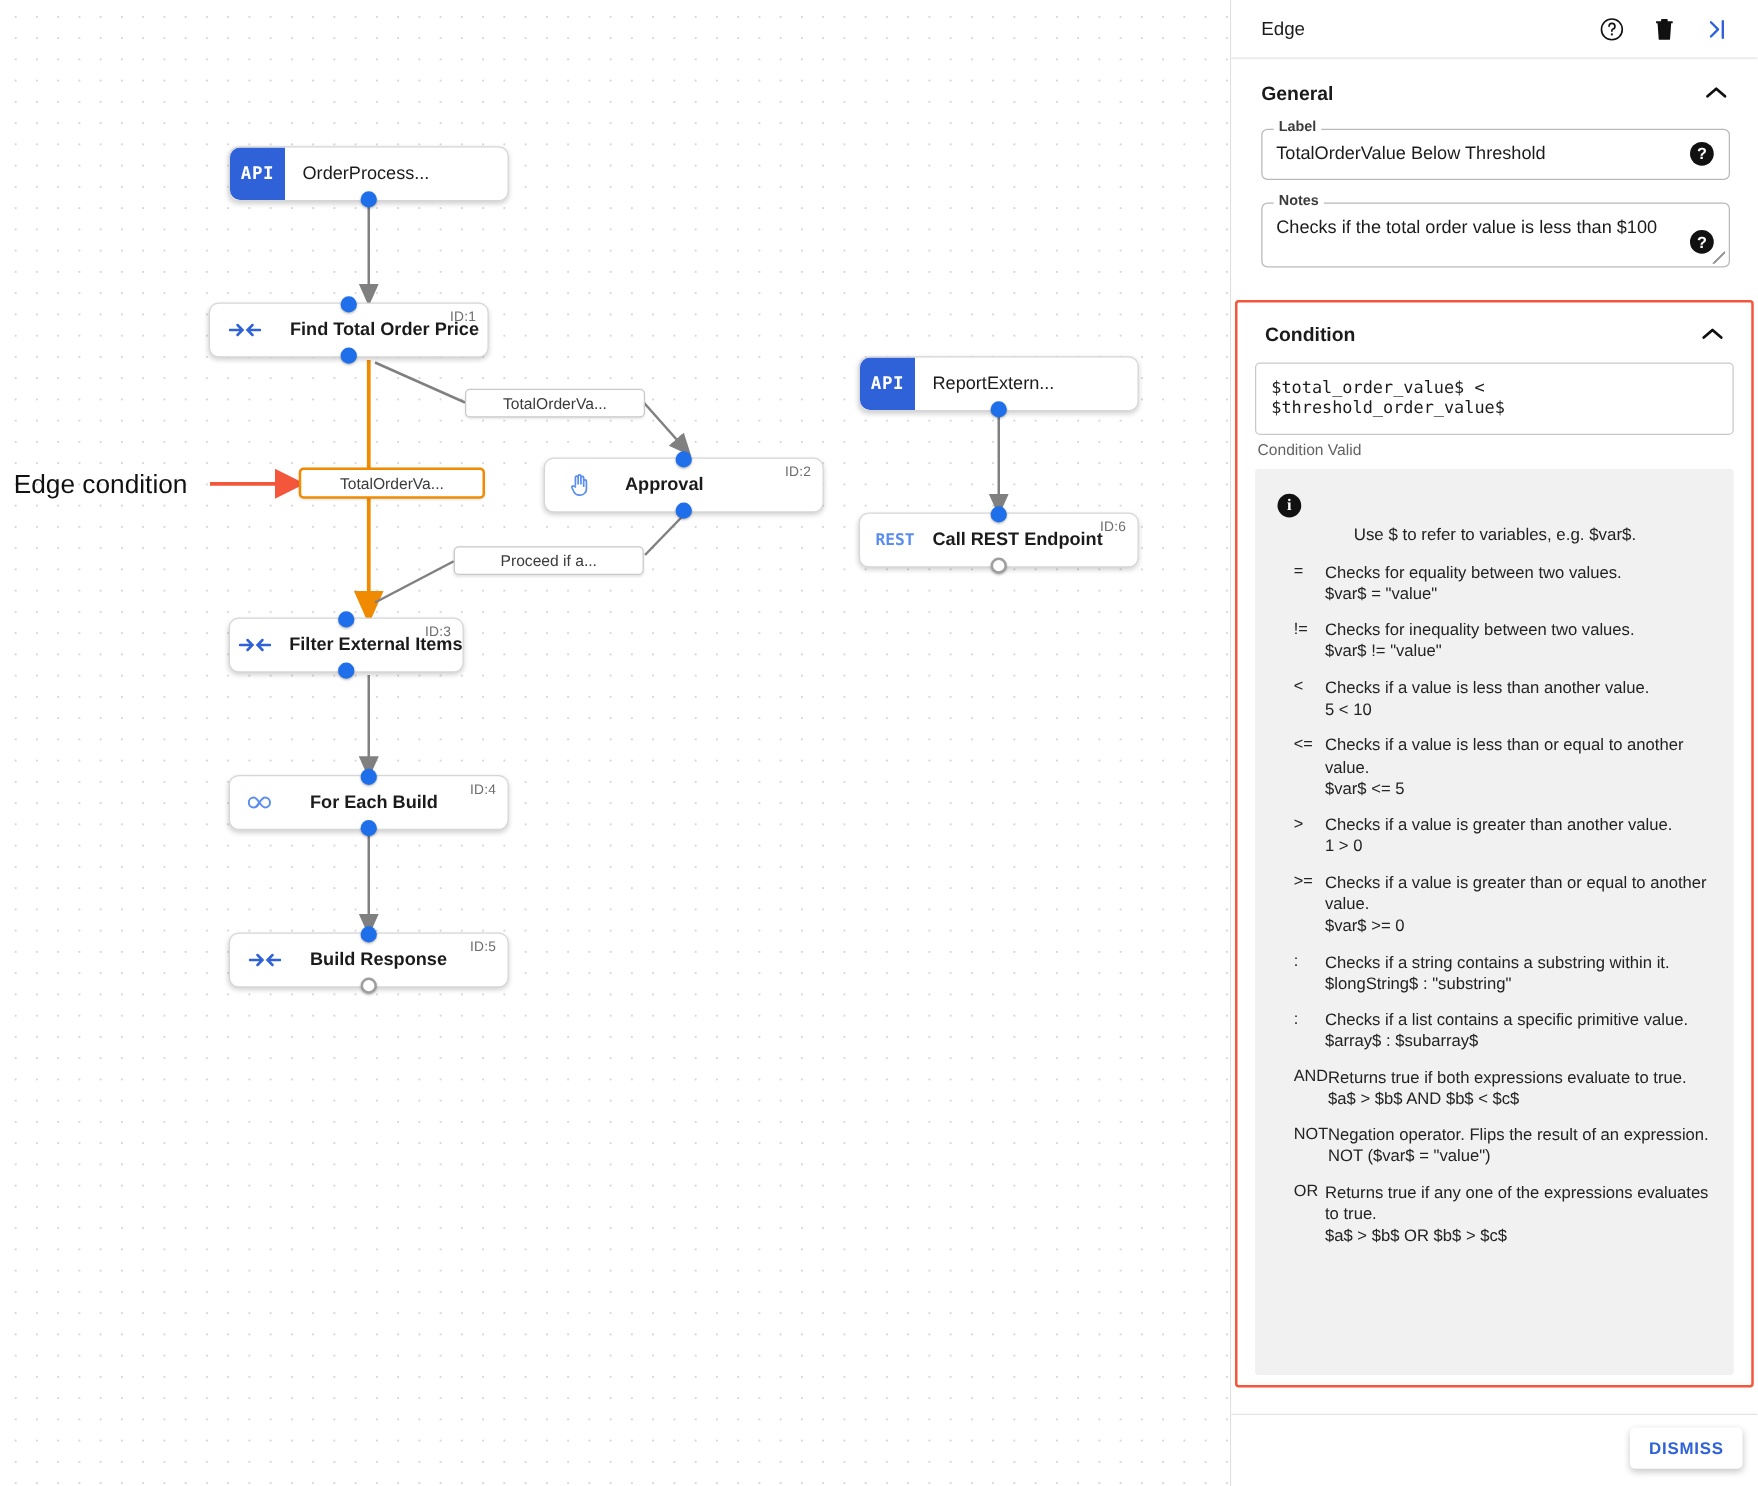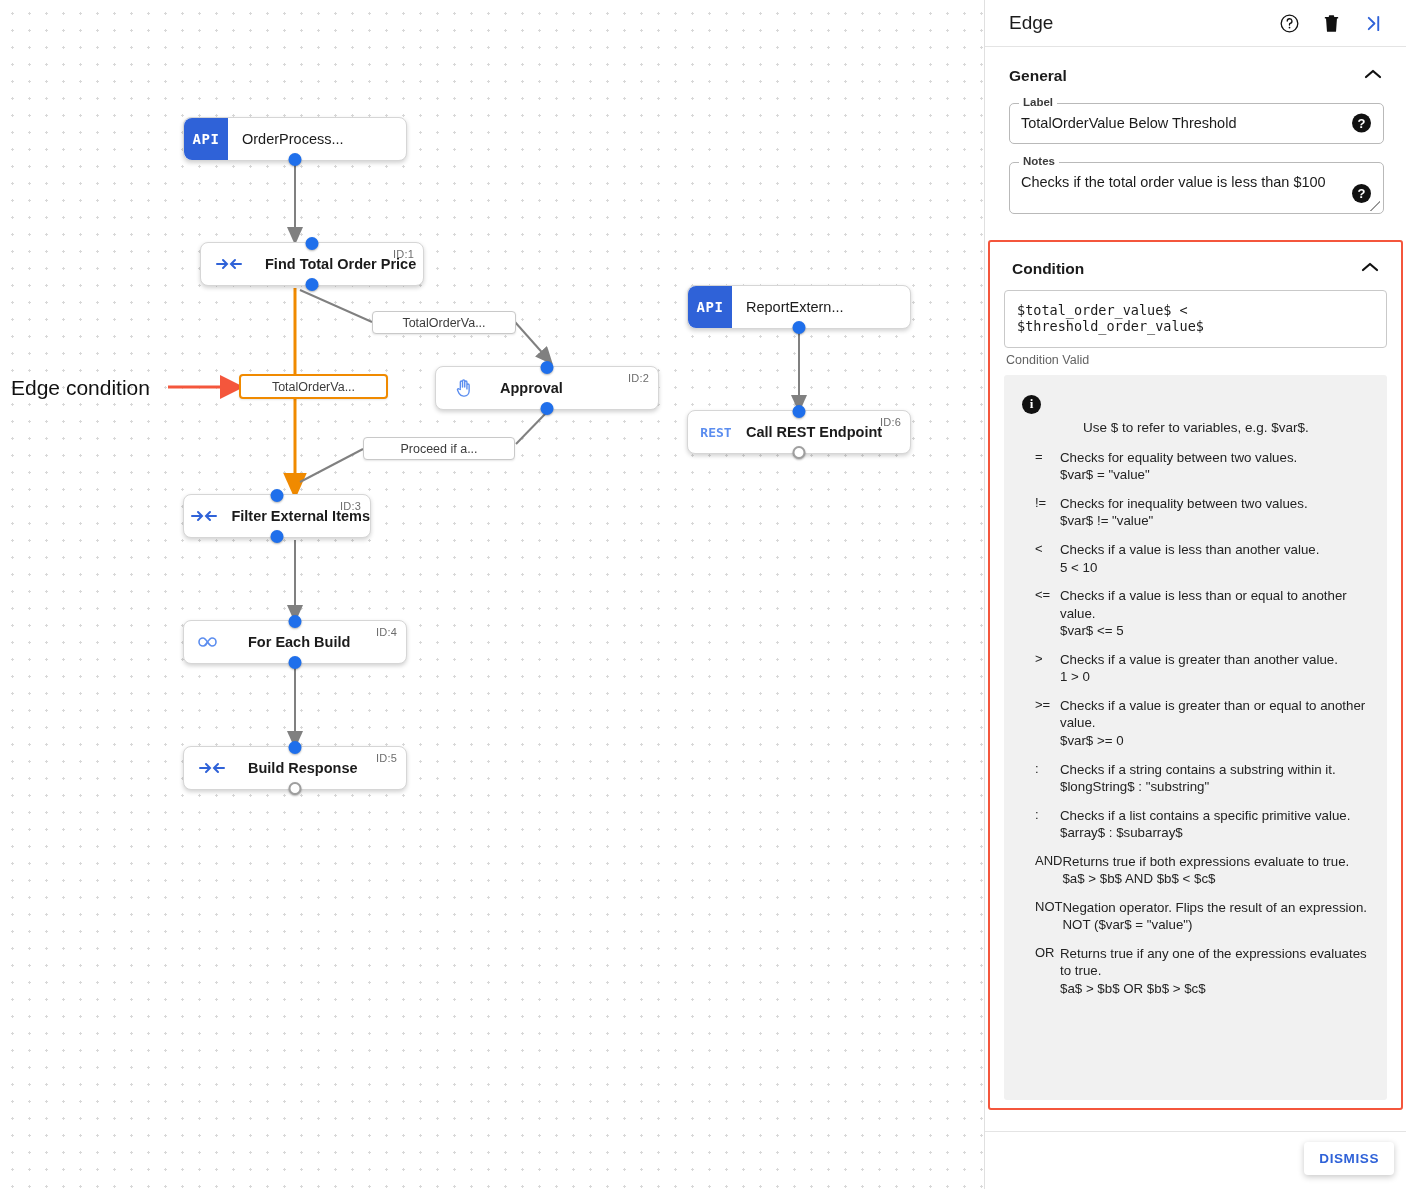--- a/index.html
+++ b/index.html
@@ -93,21 +93,21 @@
     width: 421px; height: 1189px;
     background: #fff;
     display: flex; flex-direction: column;
   }
   .panel-header {
     height: 47px; flex: 0 0 47px;
     display: flex; align-items: center;
     padding: 0 22px 0 24px;
     border-bottom: 1px solid #e4e4e4;
   }
-  .panel-title { font-size: 19px; color: #1b1b1b; flex: 1; }
+  .panel-title { font-size: 15px; color: #1b1b1b; flex: 1; }
   .hdr-icons { display: flex; align-items: center; gap: 20px; }
   .hdr-btn { width: 22px; height: 22px; display: flex; align-items: center; justify-content: center; cursor: pointer; }
 
   .panel-body { flex: 1; overflow: hidden; padding: 0; }
 
   .section-general { padding: 16px 14px 14px 14px; }
   .section-row { display: flex; align-items: flex-end; justify-content: space-between; padding: 0 8px 0 10px; }
   .section-title { font-size: 15.5px; font-weight: 700; color: #1b1b1b; }
   .chevron { width: 22px; height: 22px; display:flex; align-items:center; justify-content:center; cursor: pointer; }
 
@@ -246,21 +246,21 @@
     <div class="annotation" style="left:11px; top:376px;">Edge condition</div>
 
     <div class="node" style="left:183px; top:117px; width:224px; height:44px;">
       <div class="node-inner">
         <div class="api-badge">API</div>
         <div class="node-title">OrderProcess...</div>
       </div>
       <div class="port bottom"></div>
     </div>
 
-    <div class="node" style="left:200px; top:242px; width:224px; height:44px;">
+    <div class="node" style="left:167px; top:242px; width:224px; height:44px;">
       <div class="node-inner">
         <div class="node-icon">
           <svg width="26" height="16" viewBox="0 0 26 16">
               <path d="M1 8 h9 M7 4 l4 4 l-4 4" stroke="#2f62d8" stroke-width="2" fill="none" stroke-linecap="round"></path>
               <path d="M25 8 h-9 M19 4 l-4 4 l4 4" stroke="#2f62d8" stroke-width="2" fill="none" stroke-linecap="round"></path>
             </svg>
         </div>
         <div class="node-title bold">Find Total Order Price</div>
       </div>
       <div class="id-badge">ID:1</div>

